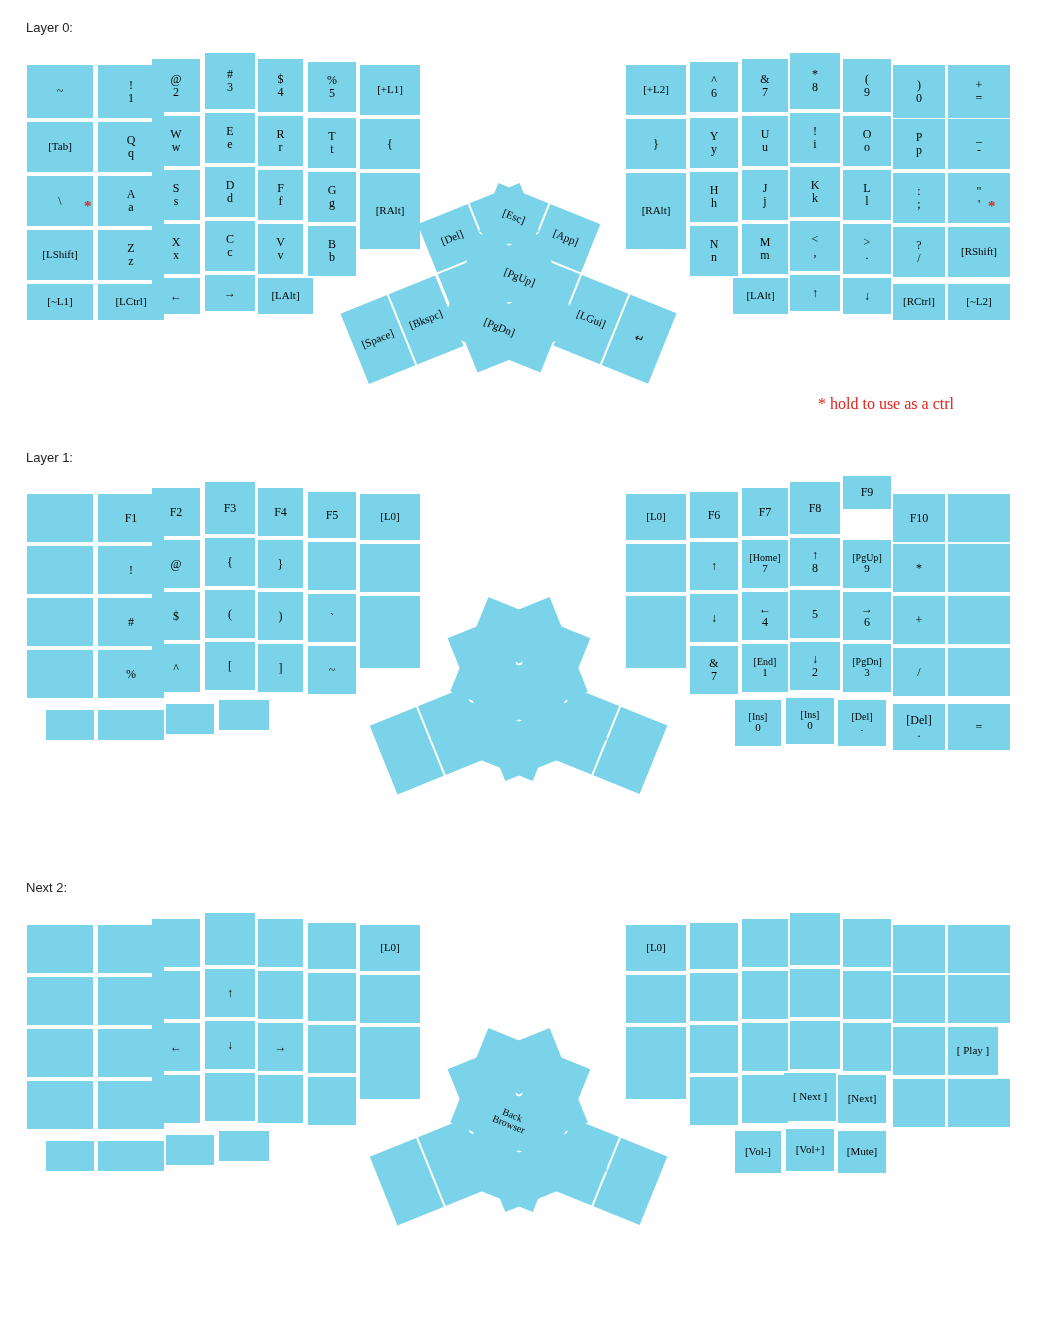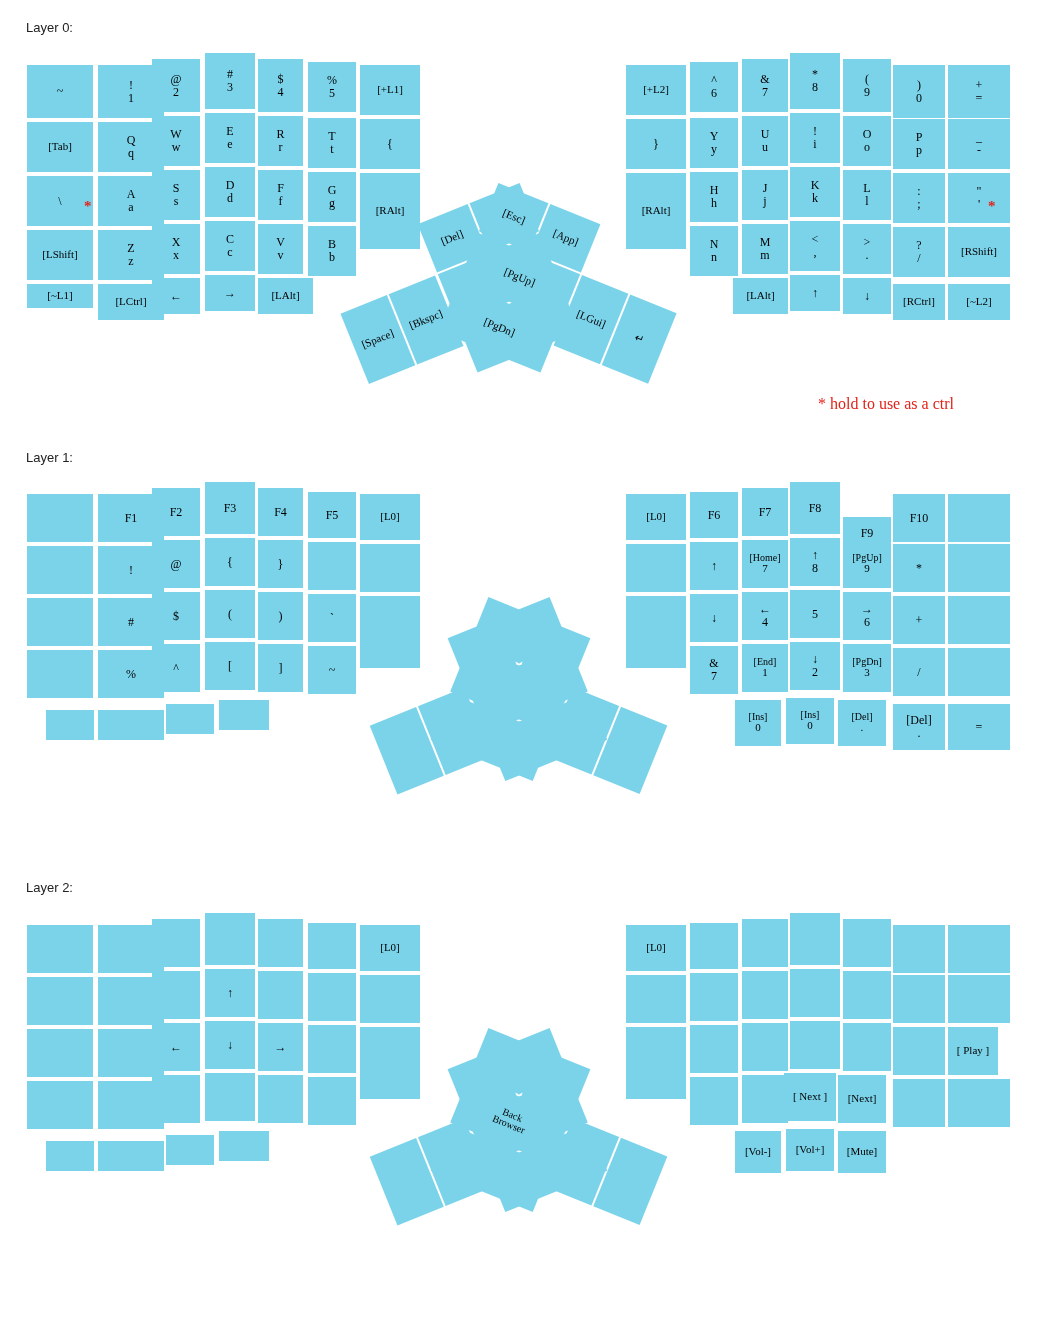--- a/index.html
+++ b/index.html
@@ -147,21 +147,21 @@
         <span>v</span>
       </span>
     </div>
   <div class="key" style="left:308px;top:226px;width:48px;height:50px;">
       <span class="two">
         <span>B</span>
         <span>b</span>
       </span>
     </div>
 
-  <div class="key small" style="left:27px;top:284px;width:66px;height:24px;">[~L1]</div>
+  <div class="key small" style="left:27px;top:284px;width:66px;height:36px;">[~L1]</div>
   <div class="key small" style="left:98px;top:284px;width:66px;height:36px;">[LCtrl]</div>
   <div class="key" style="left:152px;top:278px;width:48px;height:36px;">←</div>
   <div class="key" style="left:205px;top:275px;width:50px;height:36px;">→</div>
   <div class="key small" style="left:258px;top:278px;width:55px;height:36px;">[LAlt]</div>
   <div class="star" style="left:84px;top:198px;">*</div>
 </div>
 
 <div class="kb" style="left:318px;top:258px;">
   <div class="rot-l">
     <div class="key small" style="left:105px;top:6px;width:54px;height:52px;">[Del]</div>
@@ -409,21 +409,21 @@
     <div class="key" style="left:-215px;top:110px;width:110px;height:50px;"></div>
   </div>
 </div>
 
 <div class="kb">
 
   <div class="key small" style="left:626px;top:494px;width:60px;height:46px;">[L0]</div>
   <div class="key" style="left:690px;top:492px;width:48px;height:46px;">F6</div>
   <div class="key" style="left:742px;top:488px;width:46px;height:48px;">F7</div>
   <div class="key" style="left:790px;top:482px;width:50px;height:52px;">F8</div>
-  <div class="key" style="left:843px;top:476px;width:48px;height:33px;margin-top:41px;">F9</div>
+  <div class="key" style="left:843px;top:476px;width:48px;height:33px;">F9</div>
   <div class="key" style="left:893px;top:494px;width:52px;height:48px;">F10</div>
   <div class="key" style="left:948px;top:494px;width:62px;height:48px;"></div>
 
   <div class="key" style="left:626px;top:544px;width:60px;height:48px;"></div>
   <div class="key" style="left:690px;top:542px;width:48px;height:48px;">↑</div>
   <div class="key small" style="left:742px;top:540px;width:46px;height:48px;">
       <span class="two">
         <span class="xsmall">[Home]</span>
         <span>7</span>
       </span>
@@ -508,21 +508,21 @@
     </div>
   <div class="key" style="left:893px;top:704px;width:52px;height:46px;">
       <span class="two">
         <span>[Del]</span>
         <span>.</span>
       </span>
     </div>
   <div class="key" style="left:948px;top:704px;width:62px;height:46px;">=</div>
 </div>
 
-<div class="layer-title" style="left:26px;top:880px;">Layer 2:</div>
+<div class="layer-title" style="left:26px;top:880px;">Next 2:</div>
 
 <div class="kb">
 
   <div class="key" style="left:27px;top:925px;width:66px;height:48px;"></div>
   <div class="key" style="left:98px;top:925px;width:66px;height:48px;"></div>
   <div class="key" style="left:152px;top:919px;width:48px;height:48px;"></div>
   <div class="key" style="left:205px;top:913px;width:50px;height:52px;"></div>
   <div class="key" style="left:258px;top:919px;width:45px;height:48px;"></div>
   <div class="key" style="left:308px;top:923px;width:48px;height:46px;"></div>
   <div class="key small" style="left:360px;top:925px;width:60px;height:46px;">[L0]</div>

